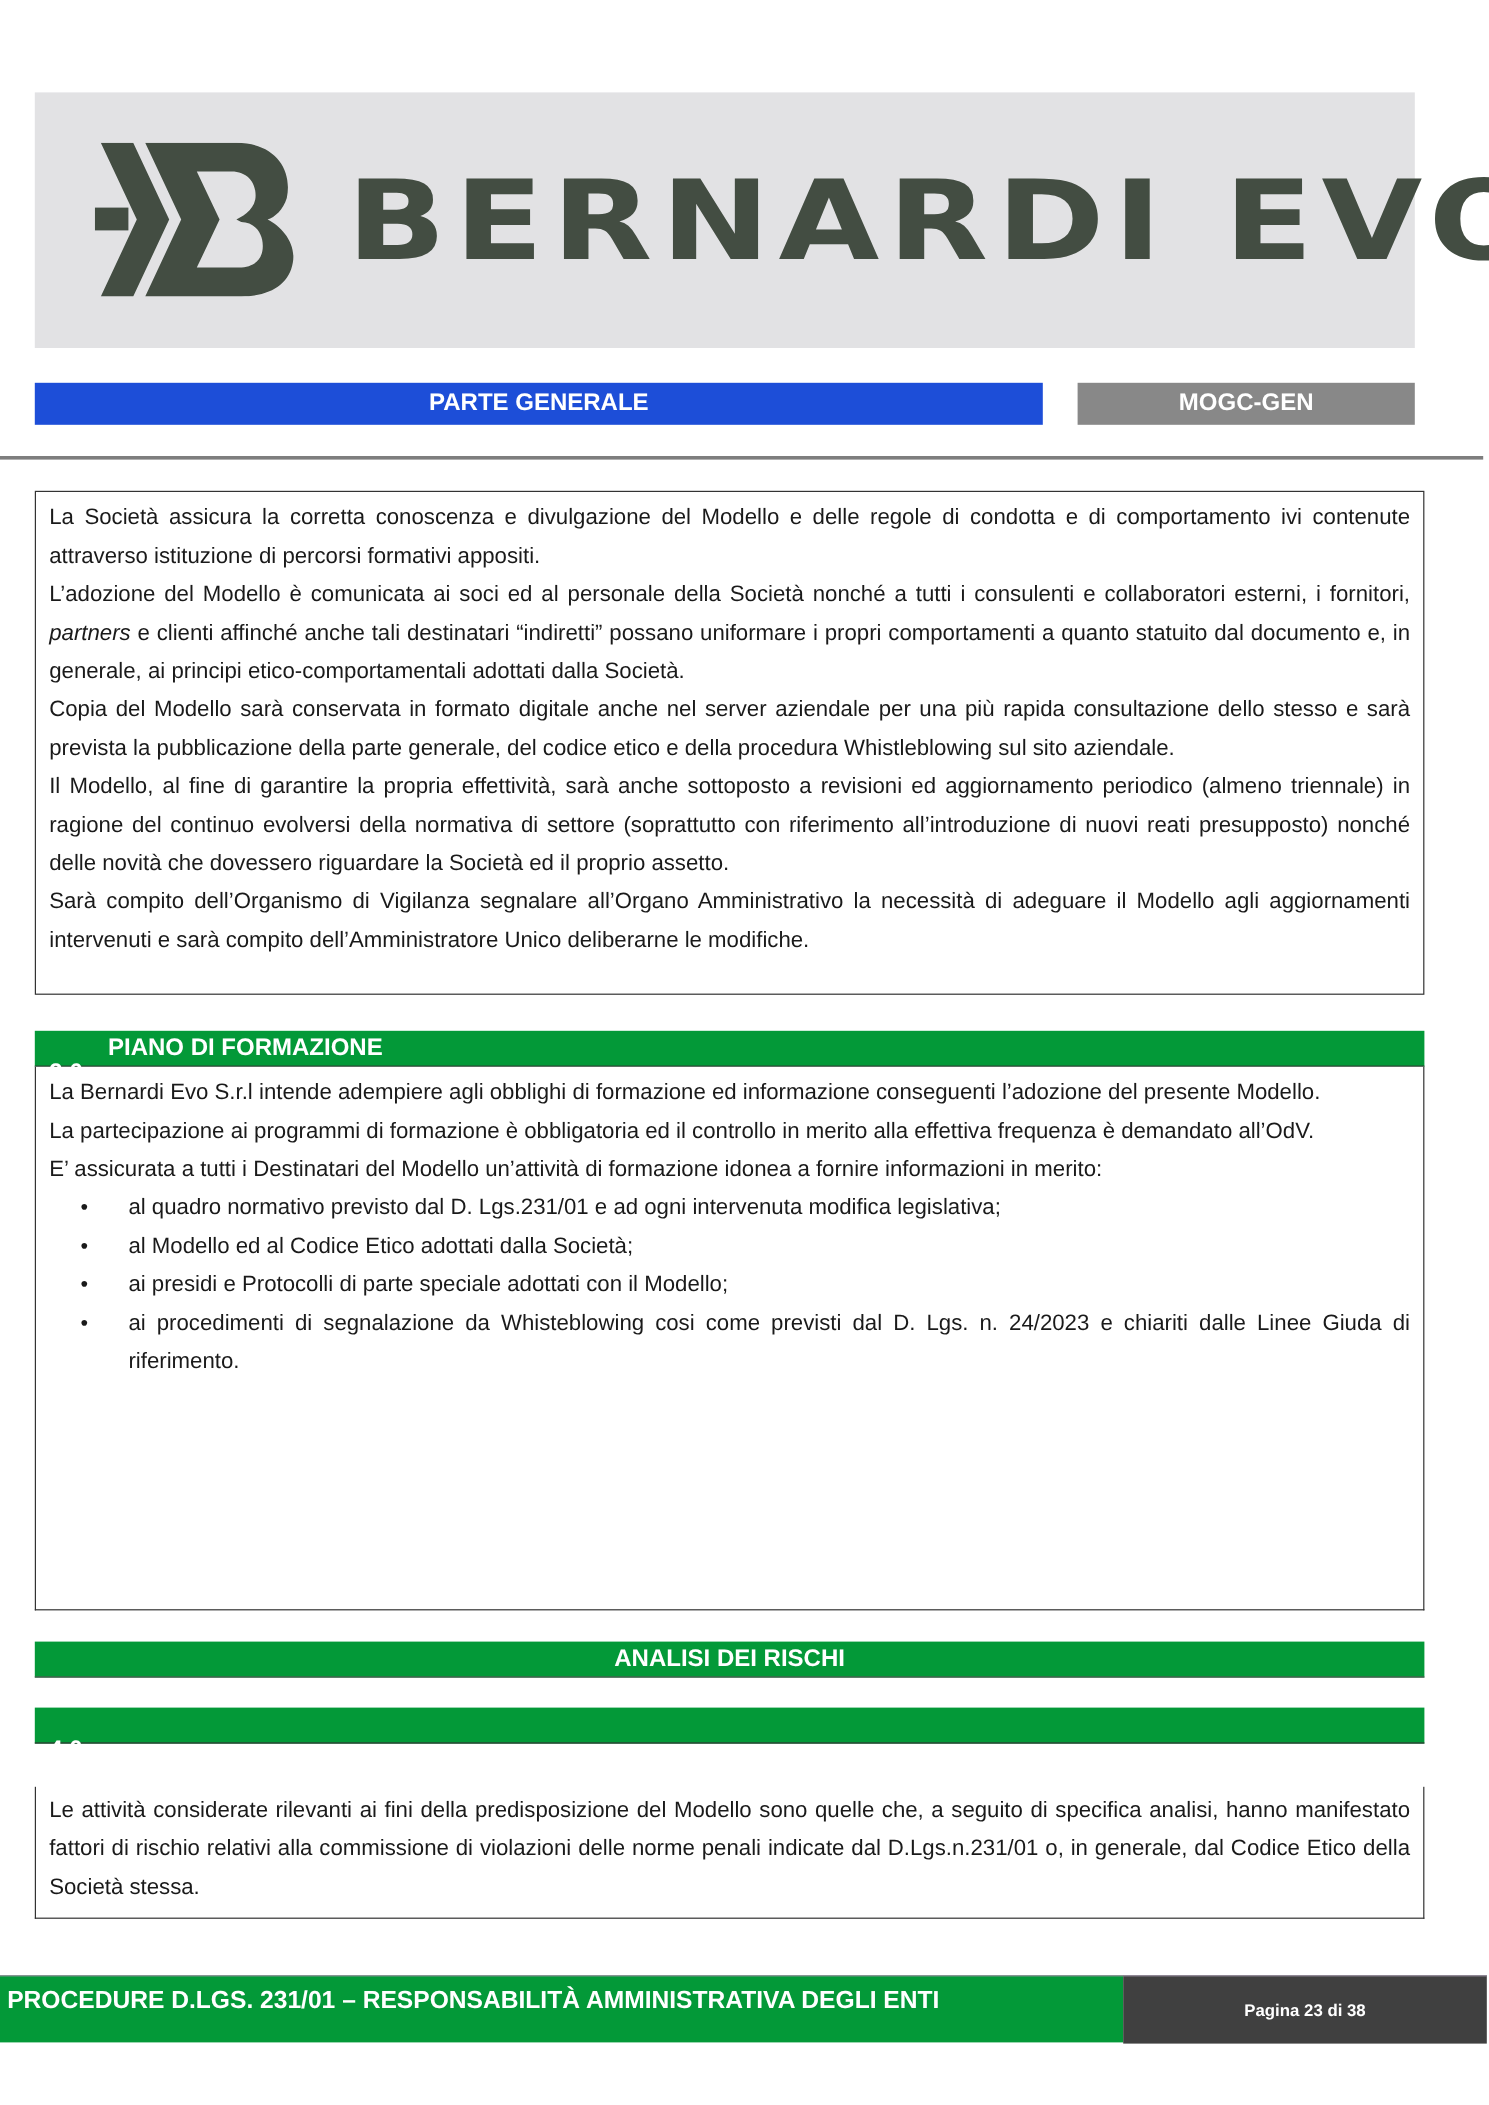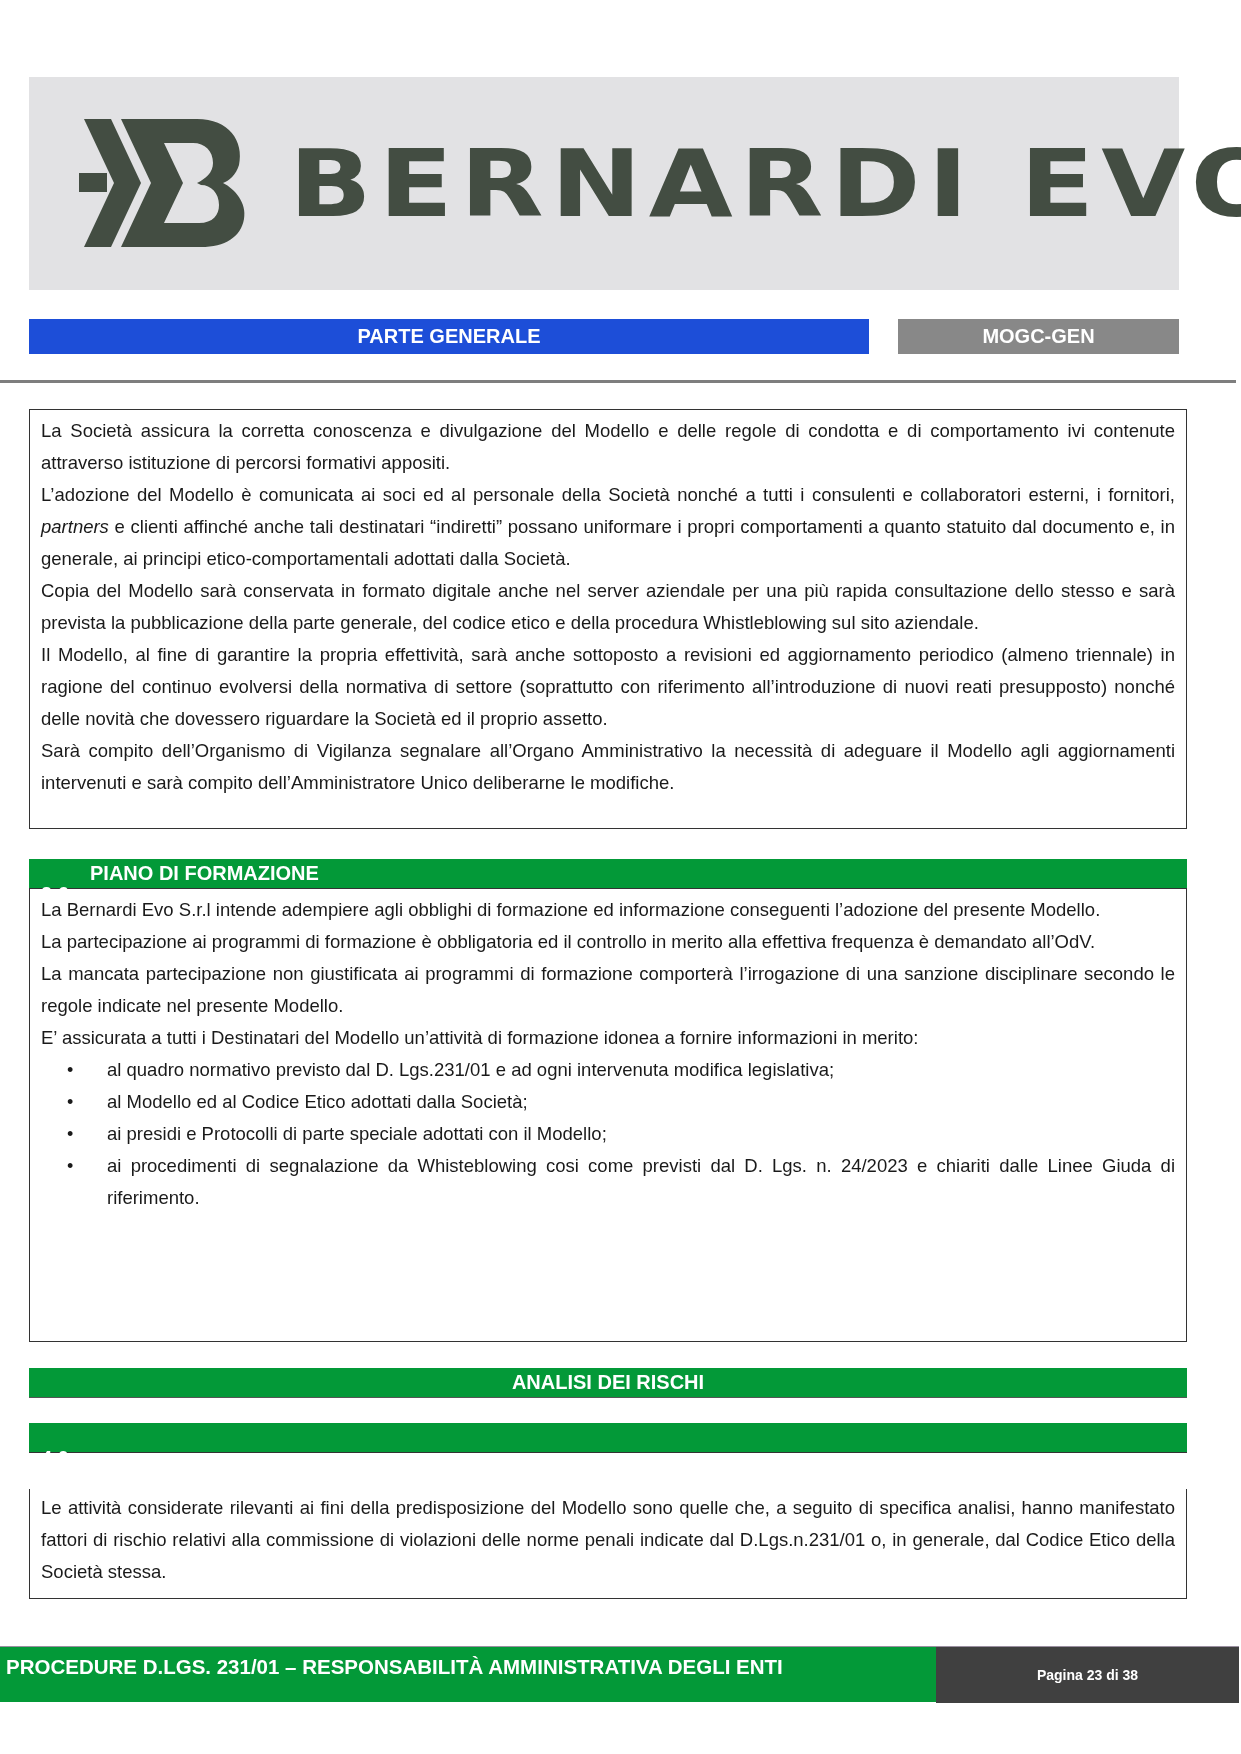--- a/index.html
+++ b/index.html
@@ -80,21 +80,20 @@
 </div>
 
 <div class="sec-bar sec-36">
   <span class="num">3.6</span>
   <span>PIANO DI FORMAZIONE</span>
 </div>
 <div class="box box2">
   <div class="inner">
     <p>La Bernardi Evo S.r.l intende adempiere agli obblighi di formazione ed informazione conseguenti l’adozione del presente Modello.</p>
     <p>La partecipazione ai programmi di formazione è obbligatoria ed il controllo in merito alla effettiva frequenza è demandato all’OdV.</p>
-    <p>La mancata partecipazione non giustificata ai programmi di formazione comporterà l’irrogazione di una sanzione disciplinare secondo le regole indicate nel presente Modello.</p>
     <p>E’ assicurata a tutti i Destinatari del Modello un’attività di formazione idonea a fornire informazioni in merito:</p>
     <ul class="bullets">
       <li><span class="bul">•</span><span>al quadro normativo previsto dal D. Lgs.231/01 e ad ogni intervenuta modifica legislativa;</span></li>
       <li><span class="bul">•</span><span>al Modello ed al Codice Etico adottati dalla Società;</span></li>
       <li><span class="bul">•</span><span>ai presidi e Protocolli di parte speciale adottati con il Modello;</span></li>
       <li><span class="bul">•</span><span>ai procedimenti di segnalazione da Whisteblowing cosi come previsti dal D. Lgs. n. 24/2023 e chiariti dalle Linee Giuda di riferimento.</span></li>
     </ul>
   </div>
 </div>
 

